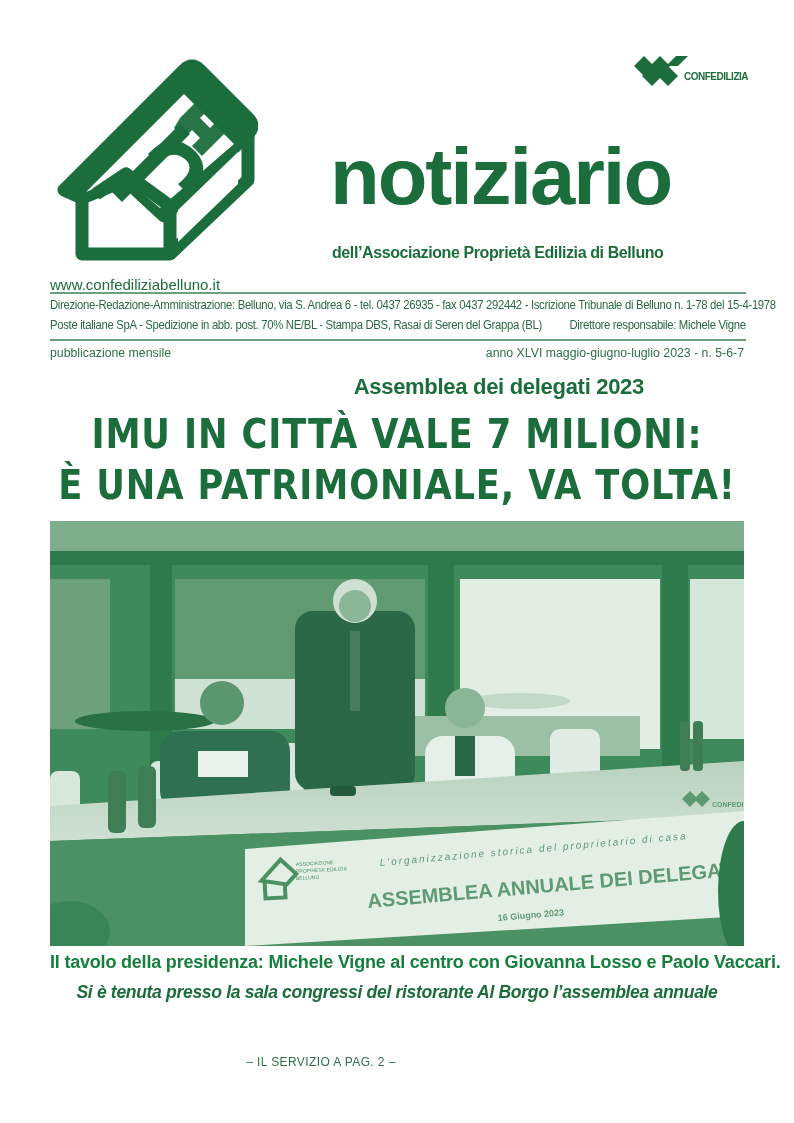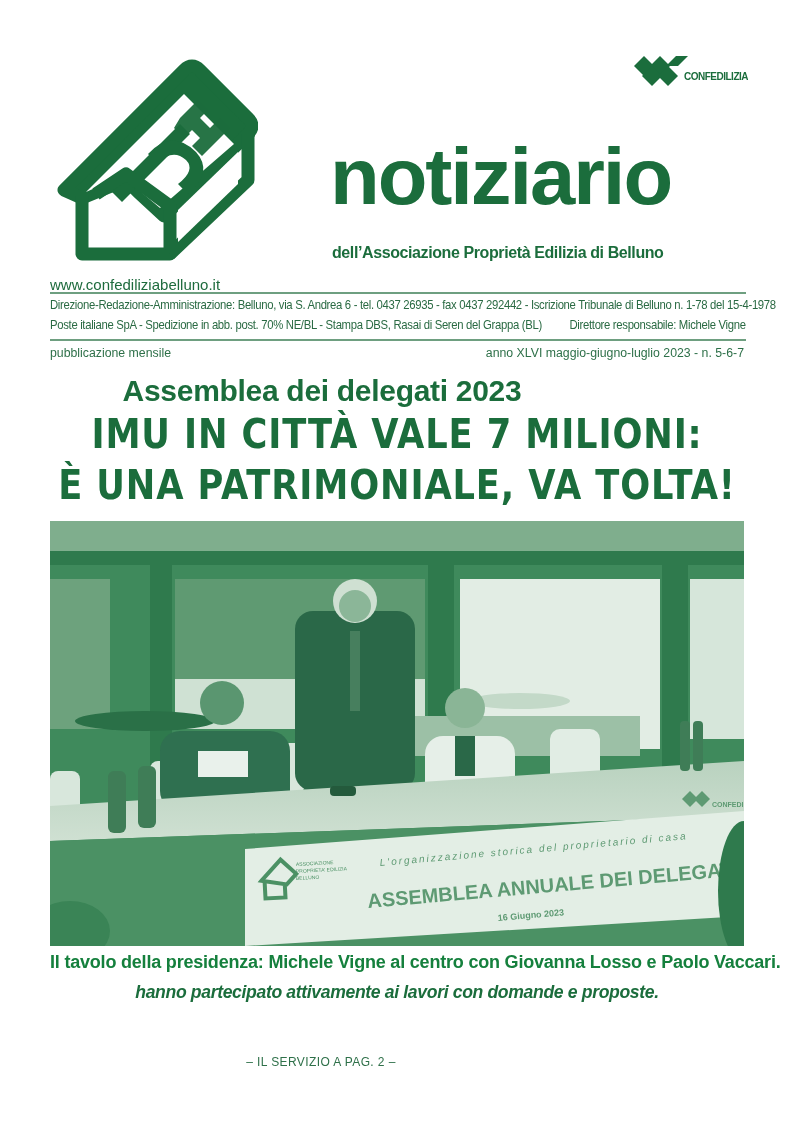--- a/index.html
+++ b/index.html
@@ -24,22 +24,22 @@
 
   .info { left: 50px; width: 696px; font-size: 12.2px; color: #2a6a43; white-space: nowrap;
           letter-spacing: -0.35px; transform: scaleX(0.93); transform-origin: left; }
   #info1 { top: 298px; width: 748px; }
   #info2 { top: 318px; width: 748px; display: flex; justify-content: space-between; }
 
   #pub-left { left: 50px; top: 346px; font-size: 12.3px; color: #2e7049; }
   #pub-right { right: 50px; top: 346px; font-size: 12.3px; color: #2e7049; text-align: right; }
 
   
-  #kicker { left: 0; width: 644px; top: 374px; text-align: center; font-weight: 700;
-            font-size: 30px; color: #1b6d3c; letter-spacing: -0.3px; }
+  #kicker { left: 0; width: 644px; top: 374px; text-align: right; font-weight: 700;
+            font-size: 22px; color: #1b6d3c; letter-spacing: -0.3px; }
   .headline { left: 0; width: 794px; text-align: center; font-family: "DejaVu Sans", sans-serif;
               font-weight: 700; font-size: 41px; color: #1b6d3c; letter-spacing: 1px;
               transform: scaleX(0.86); transform-origin: center; white-space: nowrap; }
   #headline1 { top: 410px; }
   #headline2 { top: 461px; }
 
   
   #photo { left: 50px; top: 521px; width: 694px; height: 425px; background: #3f8a5c;
            overflow: hidden; box-sizing: border-box; }
   #photo svg { display: block; }
@@ -188,16 +188,16 @@
     <text x="662" y="286" font-size="7" font-weight="700" fill="#5e9a73" font-family="Liberation Sans, sans-serif">CONFEDILIZIA</text>
 
     <ellipse cx="694" cy="370" rx="26" ry="70" fill="#2f7a4d"></ellipse>
     <ellipse cx="20" cy="410" rx="40" ry="30" fill="#3a8456"></ellipse>
   </svg>
 </div>
 
 <div id="caption" class="abs">Il tavolo della presidenza: Michele Vigne al centro con Giovanna Losso e Paolo Vaccari.</div>
 
 <div id="lead" class="abs">
-  <span>hanno partecipato attivamente ai lavori con domande e proposte.</span>
+  <span>Si è tenuta presso la sala congressi del ristorante Al Borgo l’assemblea annuale</span>
 </div>
 
 <div id="see-page" class="abs">– IL SERVIZIO A PAG. 2 –</div>
 
 </body></html>

